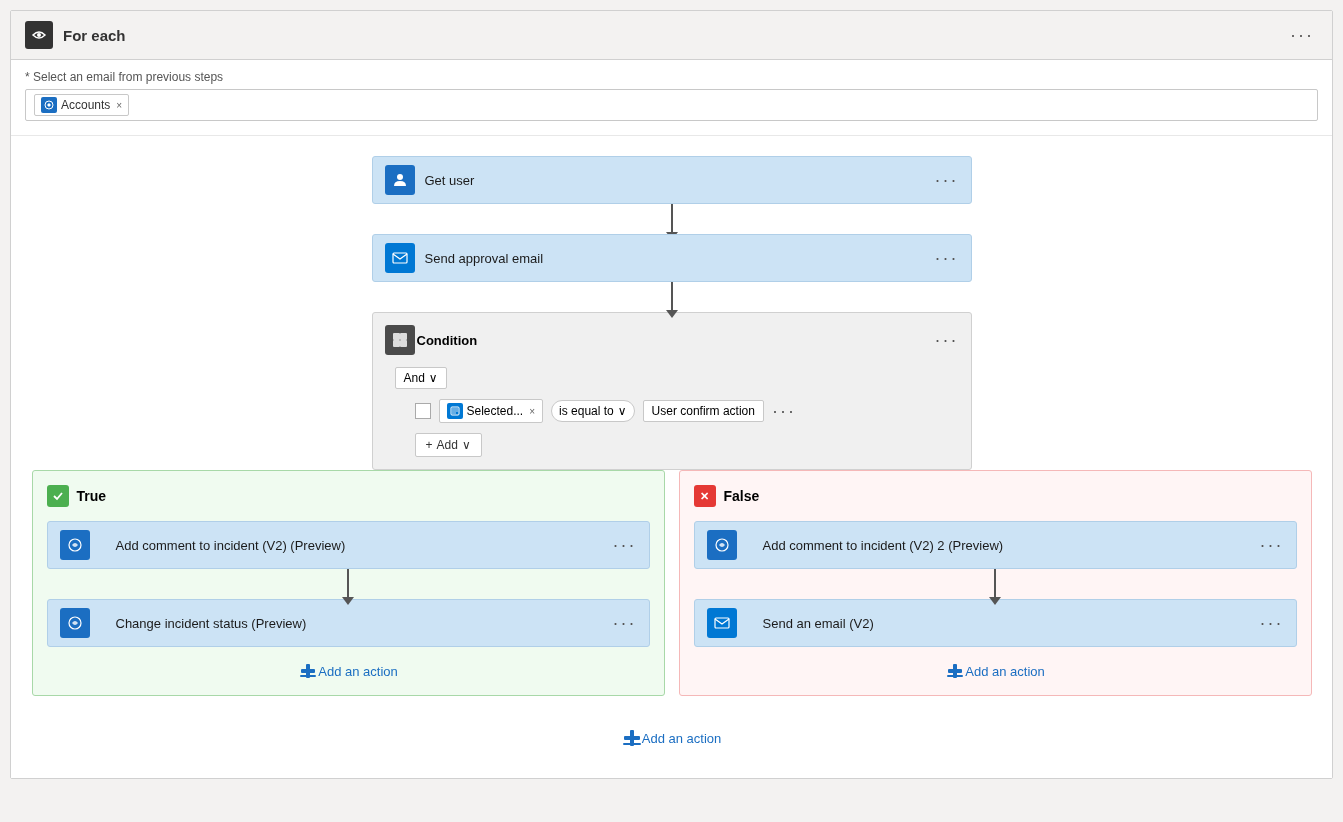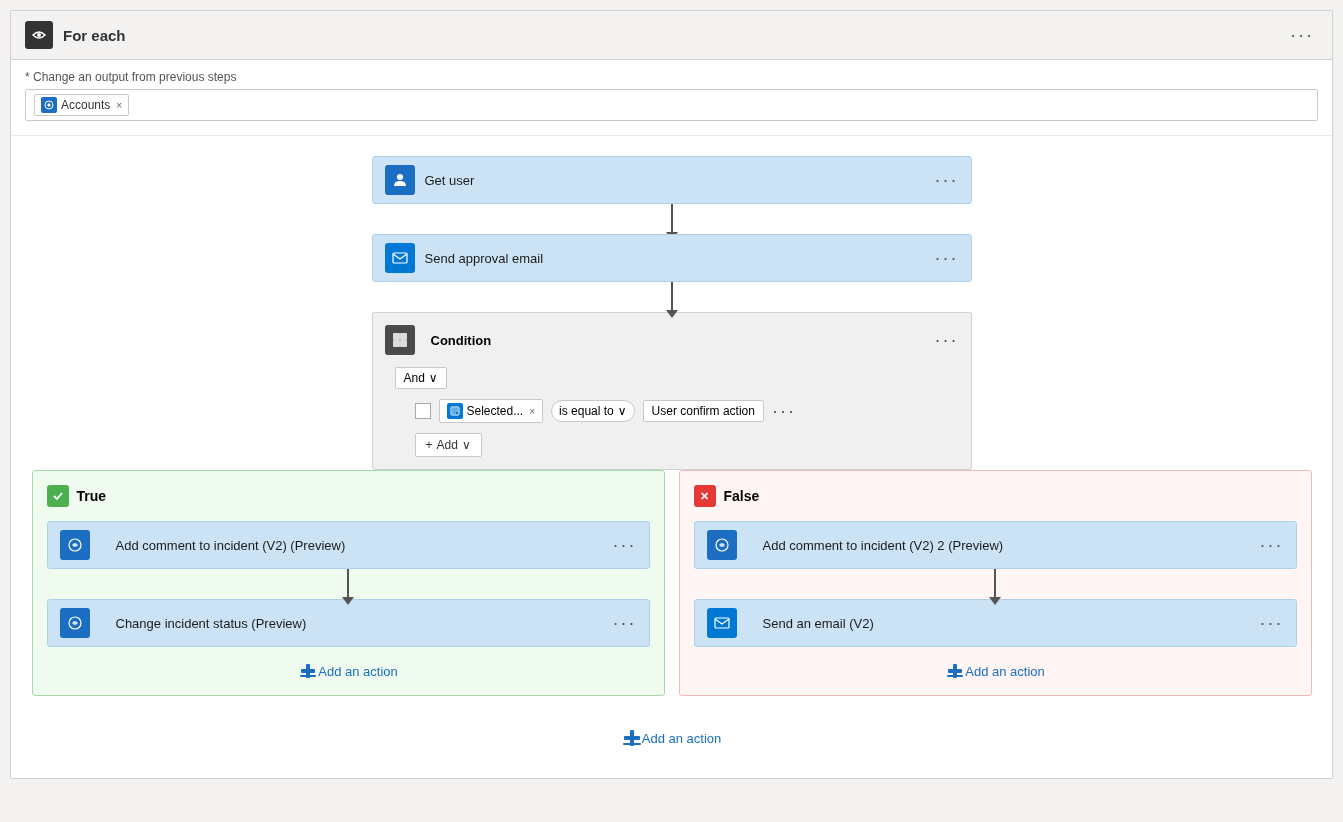--- a/index.html
+++ b/index.html
@@ -175,21 +175,21 @@
     .condition-block {
       background: #f0f0f0;
       border: 1px solid #d0d0d0;
       border-radius: 3px;
       width: 600px;
       padding: 12px;
     }
     .condition-header {
       display: flex;
       align-items: center;
-      gap: 16px;
+      gap: 2px;
       margin-bottom: 12px;
     }
     .condition-icon {
       width: 30px;
       height: 30px;
       background: #4a4a4a;
       border-radius: 3px;
       display: flex;
       align-items: center;
       justify-content: center;
@@ -402,21 +402,21 @@
           <path d="M2 8 Q8 2 14 8 Q8 14 2 8Z" fill="none" stroke="white" stroke-width="1.5"></path>
           <circle cx="8" cy="8" r="2" fill="white"></circle>
         </svg>
       </div>
       <span class="foreach-title">For each</span>
     </div>
     <button class="three-dots-btn">···</button>
   </div>
 
   <div class="input-area">
-    <div class="input-label">* Change an output from previous steps</div>
+    <div class="input-label">* Select an email from previous steps</div>
     <div class="input-field">
       <div class="tag-chip">
         <span class="tag-icon">
           <svg width="10" height="10" viewBox="0 0 10 10" fill="white">
             <circle cx="5" cy="5" r="4" fill="none" stroke="white" stroke-width="1"></circle>
             <path d="M3 5 L5 3 L7 5 L5 7Z" fill="white"></path>
           </svg>
         </span>
         <span>Accounts</span>
         <span class="tag-close">×</span>

